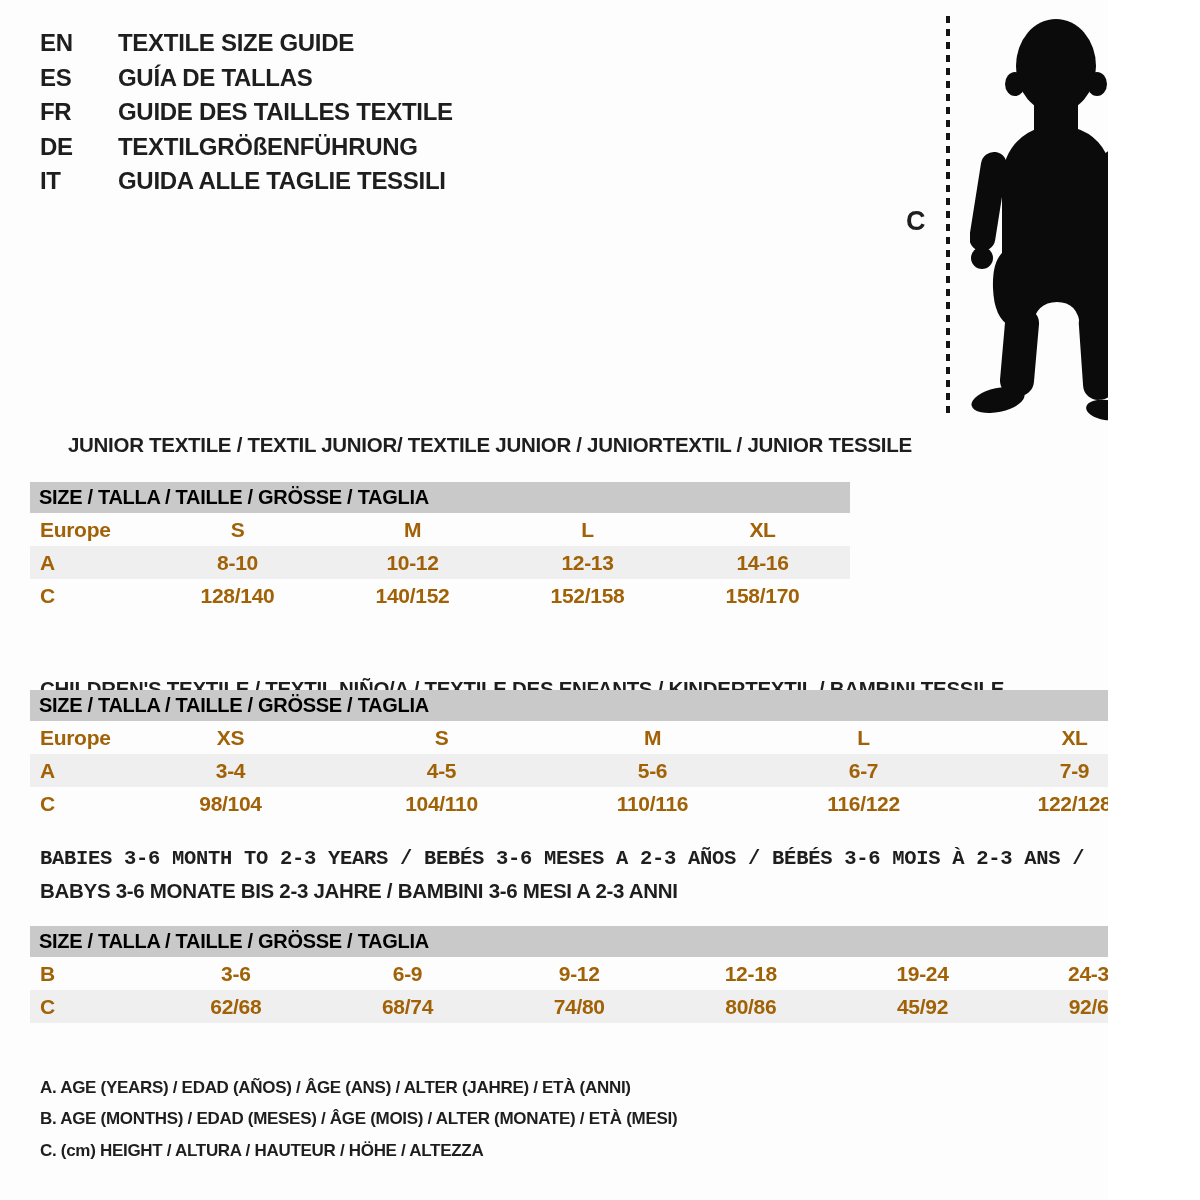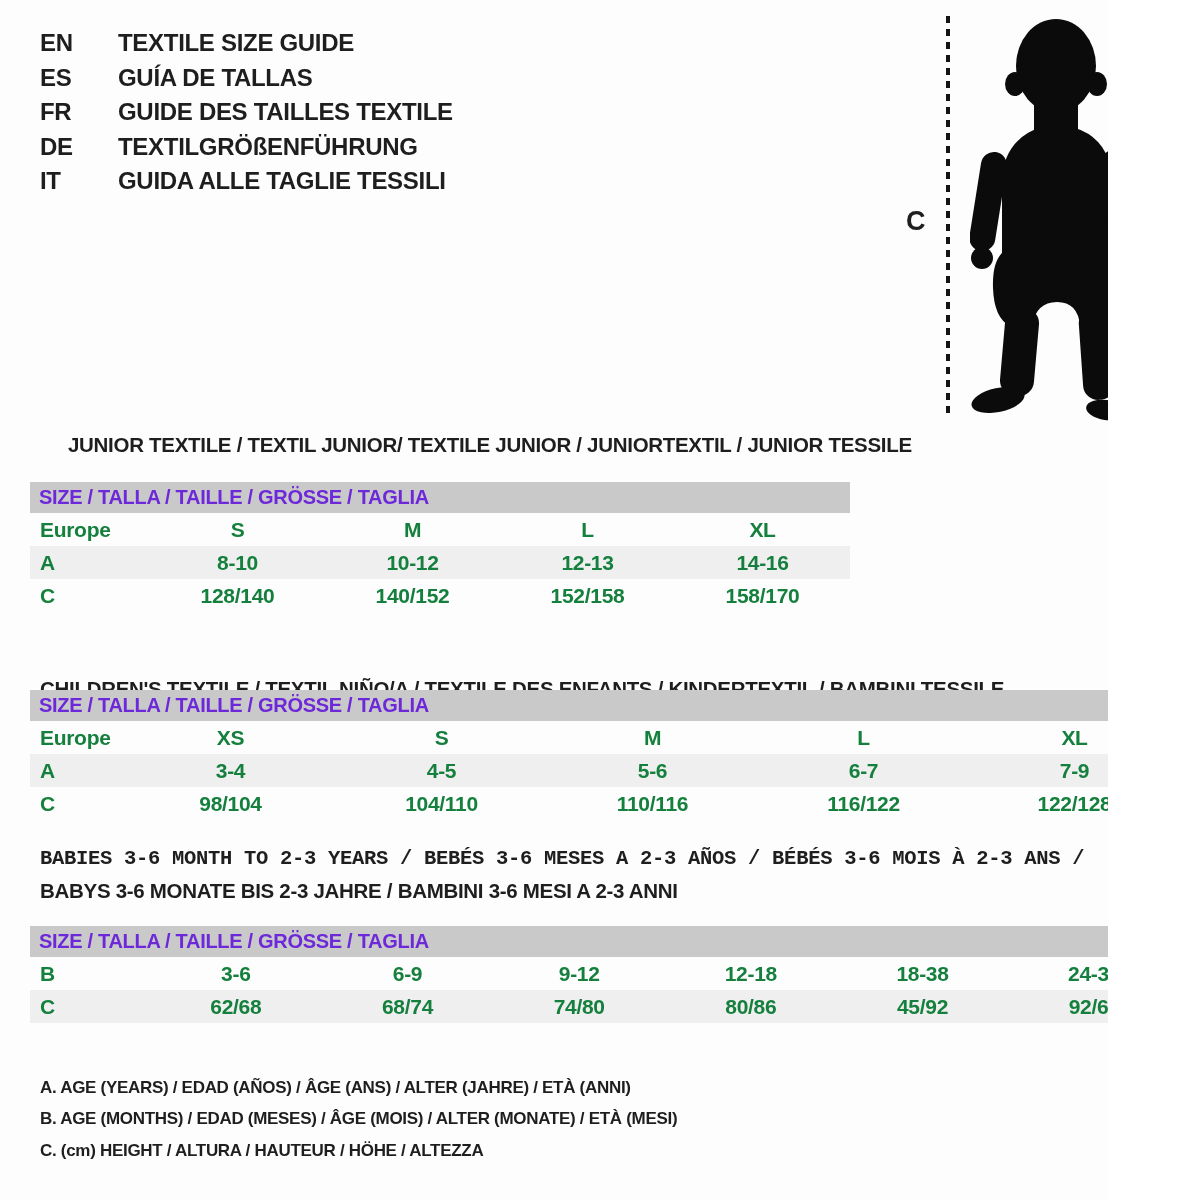--- a/index.html
+++ b/index.html
@@ -26,33 +26,33 @@
   
   .section-title { position:absolute; left:40px; font-size:20.5px; white-space:nowrap; }
   .t-junior-title   { top:433px;margin-left:28px; }
   .t-children-title { top:640px;margin-top:37px; }
   .t-babies-title1  { top:847px;font-family:Liberation Mono, monospace; }
   .t-babies-title2  { top:879px; }
 
   
   .size-band {
     position:absolute; left:30px; height:31px; background:#c9c9c9;
-    color:#6d28d9; display:flex; align-items:center; padding-left:9px;
+    color:#000000; display:flex; align-items:center; padding-left:9px;
     font-size:20px; box-sizing:border-box;
   }
   .band-junior   { top:482px; width:820px; }
   .band-children { top:690px; width:1150px; }
   .band-babies   { top:926px; width:1150px; }
 
   
   .size-table { position:absolute; left:30px; }
   .tbl-junior   { top:513px; width:820px; }
   .tbl-children { top:721px; width:1150px; }
   .tbl-babies   { top:957px; width:1150px; }
-  .t-row { display:flex; height:33px; align-items:center; font-size:21px; color:#15803d; }
+  .t-row { display:flex; height:33px; align-items:center; font-size:21px; color:#a16207; }
   .t-row.striped { background:#efefef; }
   .t-label { width:120px; padding-left:10px; box-sizing:border-box; }
   .tbl-children .t-label { width:95px; }
   .t-cell { flex:1; text-align:center; }
 
   
   .legend { position:absolute; left:40px; top:1072px; }
   .legend-line { height:31.5px; display:flex; align-items:center; font-size:17px; white-space:nowrap; }
 </style>
 </head>
@@ -169,21 +169,21 @@
   <div class="size-band band-babies">
     <span>SIZE / TALLA / TAILLE / GRÖSSE / TAGLIA</span>
   </div>
   <div class="size-table tbl-babies">
     <div class="t-row">
       <div class="t-label">B</div>
       <div class="t-cell">3-6</div>
       <div class="t-cell">6-9</div>
       <div class="t-cell">9-12</div>
       <div class="t-cell">12-18</div>
-      <div class="t-cell">18-38</div>
+      <div class="t-cell">19-24</div>
       <div class="t-cell">24-36</div>
     </div>
     <div class="t-row striped">
       <div class="t-label">C</div>
       <div class="t-cell">62/68</div>
       <div class="t-cell">68/74</div>
       <div class="t-cell">74/80</div>
       <div class="t-cell">80/86</div>
       <div class="t-cell">45/92</div>
       <div class="t-cell">92/64</div>

